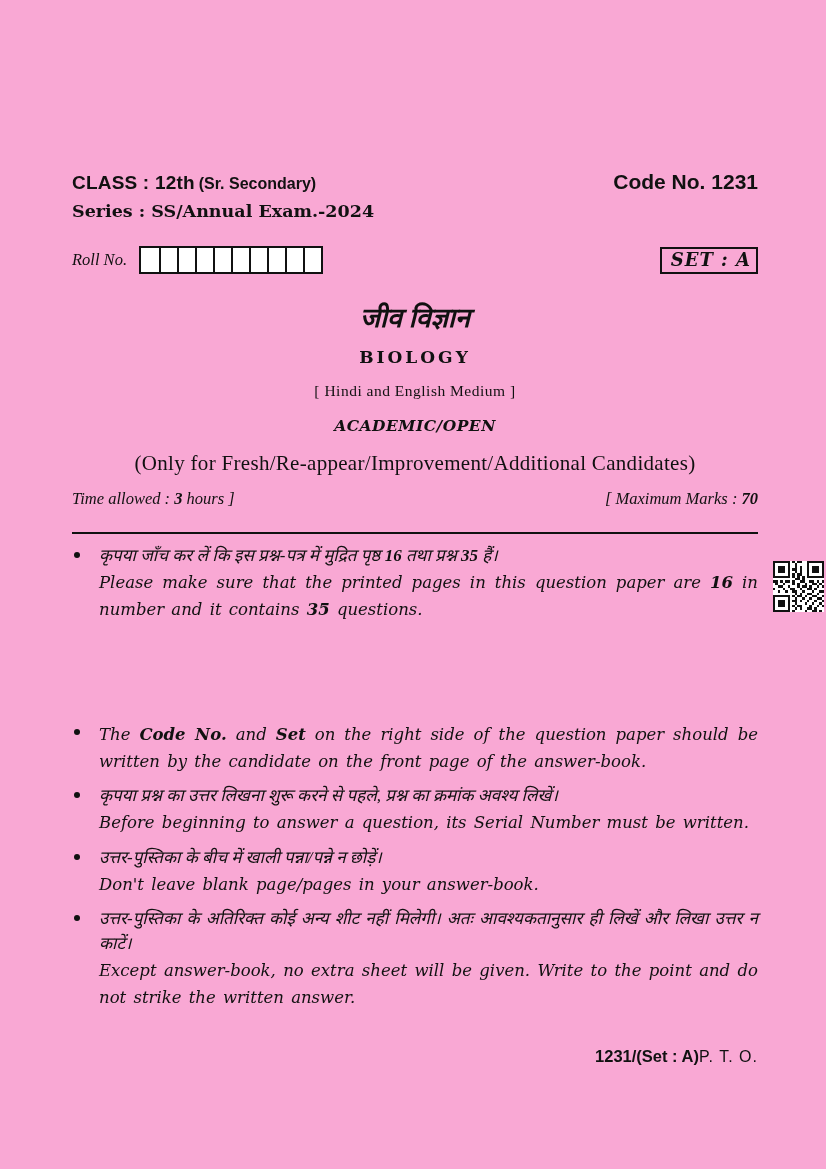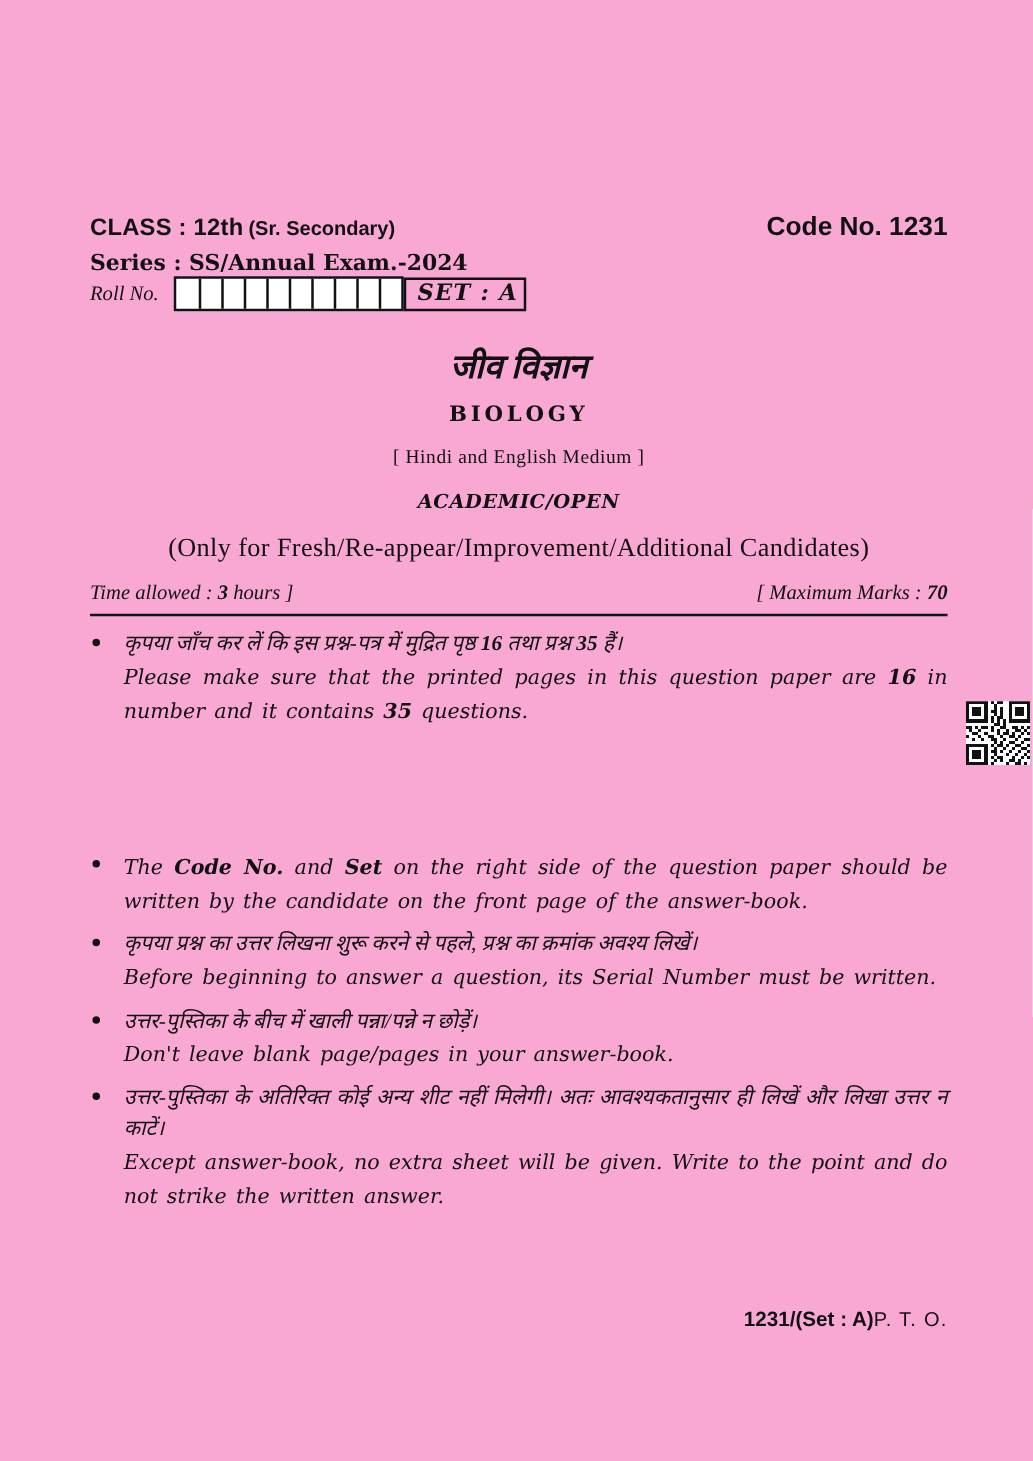--- a/index.html
+++ b/index.html
@@ -13,21 +13,21 @@
     overflow: hidden;
   }
   .content { position: absolute; left: 72px; right: 68px; top: 170px; }
 
   
   .hdr-row1 { display: flex; justify-content: space-between; align-items: baseline; }
   .class-line { font-family: "Liberation Sans", sans-serif; font-weight: bold; font-size: 19px; letter-spacing: .2px; }
   .class-sub  { font-family: "Liberation Sans", sans-serif; font-weight: bold; font-size: 16px; }
   .code-no    { font-family: "Liberation Sans", sans-serif; font-weight: bold; font-size: 21px; }
   .series-line { margin-top: 7px; font-weight: bold; font-size: 17.5px; font-family: "DejaVu Serif", serif; }
-  .roll-row { margin-top: 0; display: flex; align-items: center; }
+  .roll-row { margin-top: 25px; display: flex; justify-content: space-between; align-items: center; }
   .roll-left { display: flex; align-items: center; }
   .roll-label { font-style: italic; font-size: 16.5px; margin-right: 12px; }
   .roll-grid { display: flex; border: 2px solid #111; background: #fff; }
   .roll-cell { width: 18px; height: 24px; border-left: 2px solid #111; }
   .roll-cell:first-child { border-left: none; }
   .set-badge {
     border: 2px solid #111; padding: 0 5px 2px 9px;
     font-family: "DejaVu Serif", serif; font-weight: bold; font-style: italic;
     font-size: 18px; letter-spacing: 1px;
   }
@@ -37,21 +37,21 @@
   .title-hindi { margin-top: 24px; font-weight: bold; font-size: 27px; font-style: italic; }
   .title-subject { margin-top: 12px; font-weight: bold; font-size: 17px; letter-spacing: 3px; font-family: "DejaVu Serif", serif; }
   .title-medium { margin-top: 15px; font-size: 15.5px; letter-spacing: .5px; }
   .title-stream { margin-top: 16px; font-weight: bold; font-style: italic; font-size: 15.5px; letter-spacing: .5px; font-family: "DejaVu Serif", serif; }
   .title-elig { margin-top: 16px; font-size: 21px; letter-spacing: .3px; }
 
   
   .time-row {
     margin-top: 13px; display: flex; justify-content: space-between;
     font-style: italic; font-size: 16.5px;
-    padding-bottom: 7px; border-bottom: 2px solid #111;
+    padding-bottom: 23px; border-bottom: 2px solid #111;
   }
   .time-row b { font-style: italic; }
 
   
   .instructions { list-style: none; margin-top: 9px; }
   .bullet { display: flex; margin-top: 8px; }
   .bullet-dot {
     width: 6px; height: 6px; border-radius: 50%; background: #111;
     margin: 9px 19px 0 2px; flex: none;
   }

